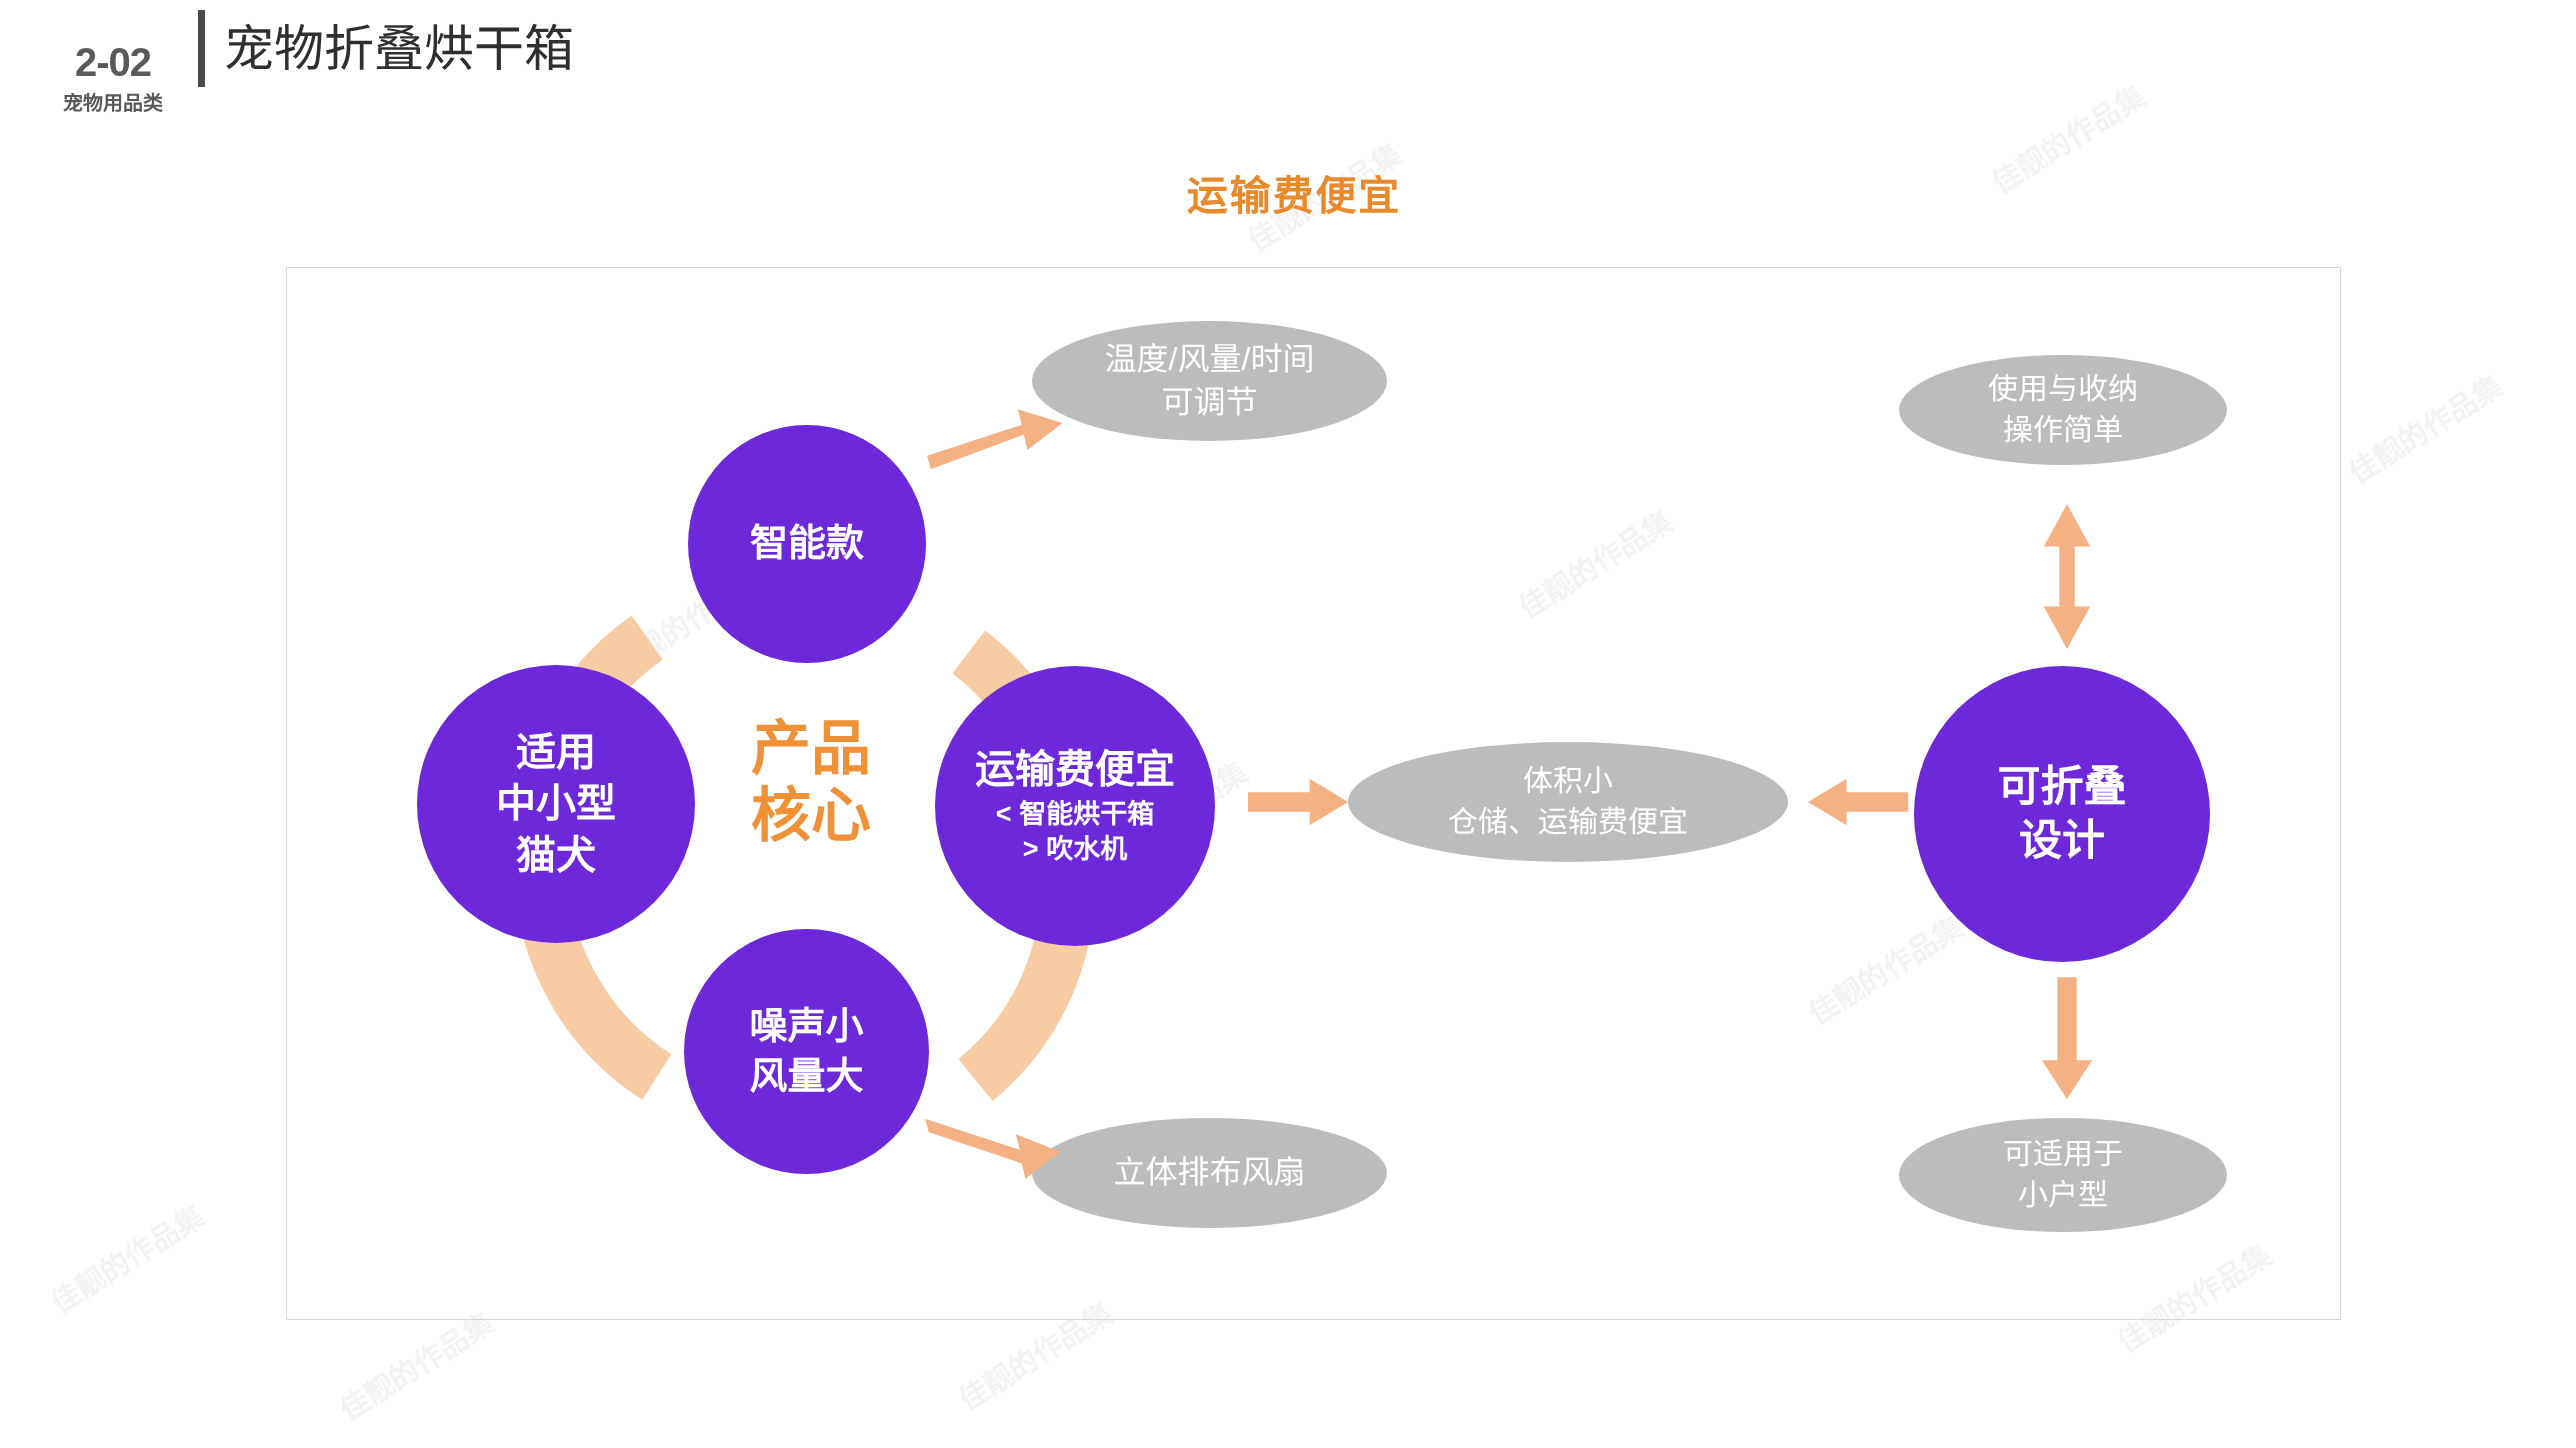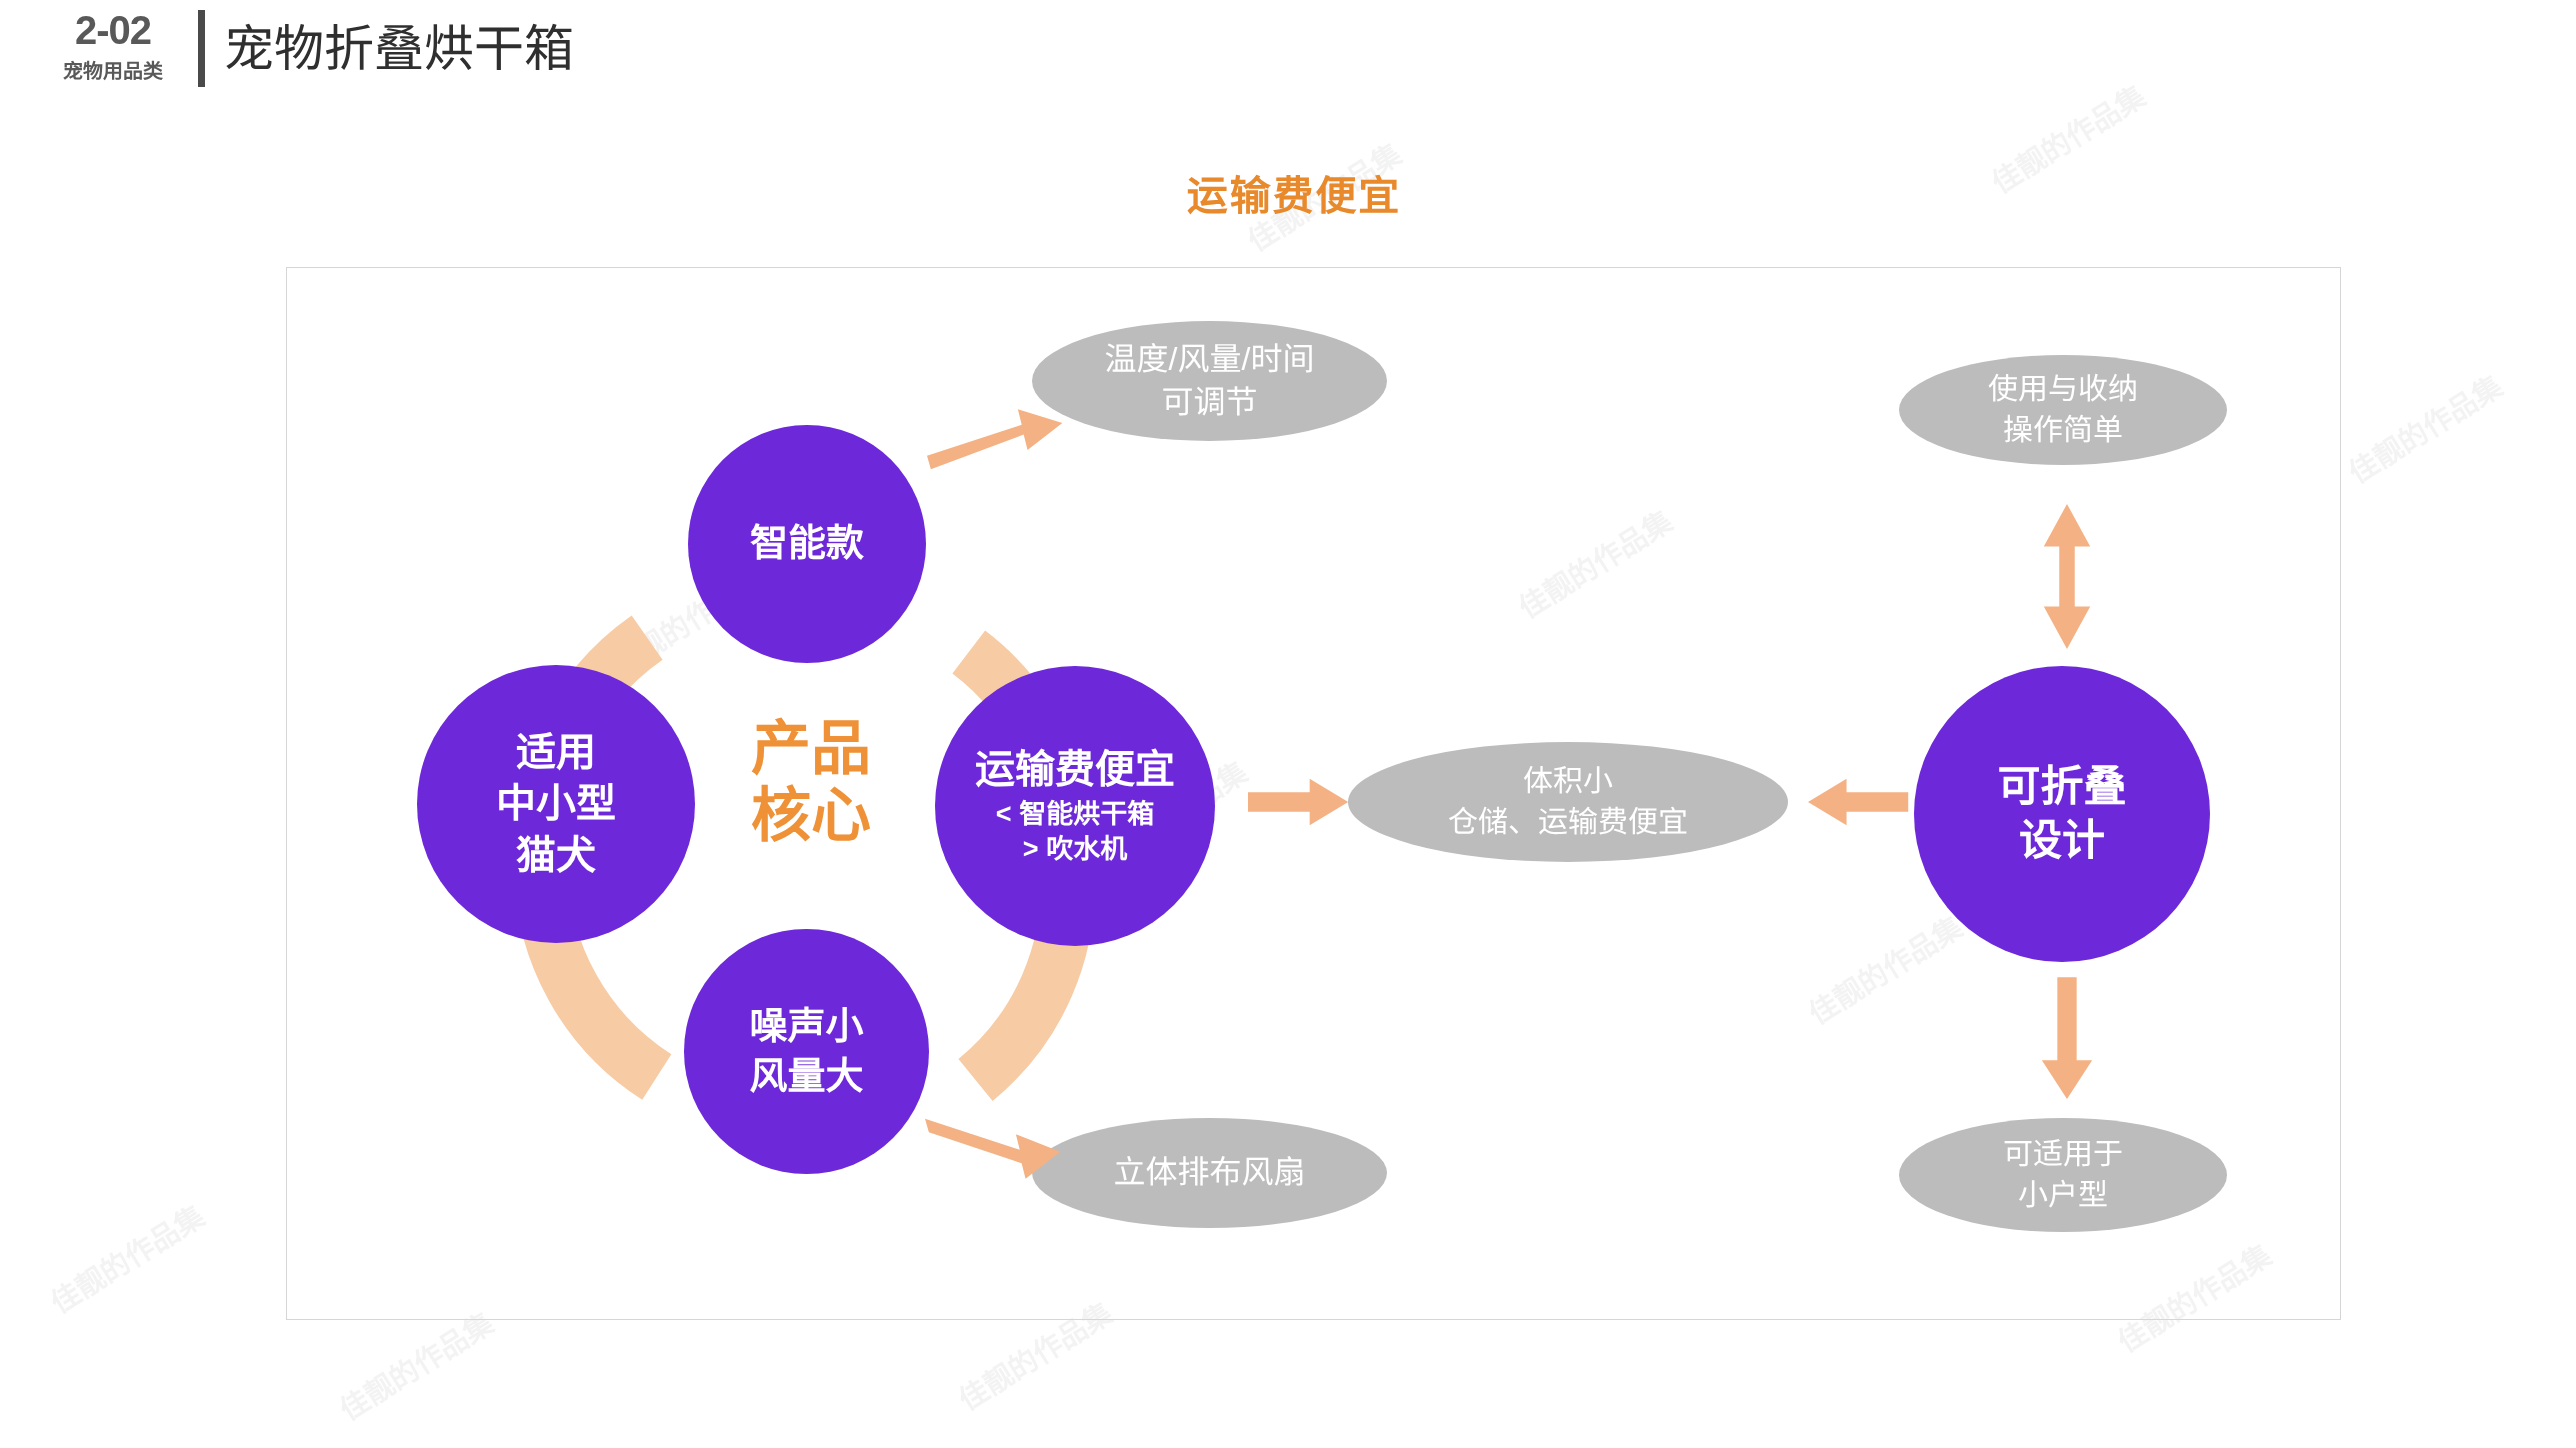--- a/index.html
+++ b/index.html
@@ -15,20 +15,21 @@
 
   
   .header{position:absolute;left:0;top:0;width:2576px;height:106px;}
   .hdr-code-block{
     position:absolute;left:21px;top:7.7px;width:184px;
     text-align:center;color:#595959;
   }
   .hdr-code{
     font-size:40px;font-weight:bold;line-height:44px;letter-spacing:-1px;
     color:#595959;
+    margin-top:32px;
   }
   .hdr-cat{
     font-size:20px;font-weight:bold;line-height:39px;
     color:#595959;letter-spacing:0px;
   }
   .hdr-divider{
     position:absolute;left:198px;top:9.7px;width:6.8px;height:77px;
     background:#4a4a4a;
   }
   .hdr-title{

